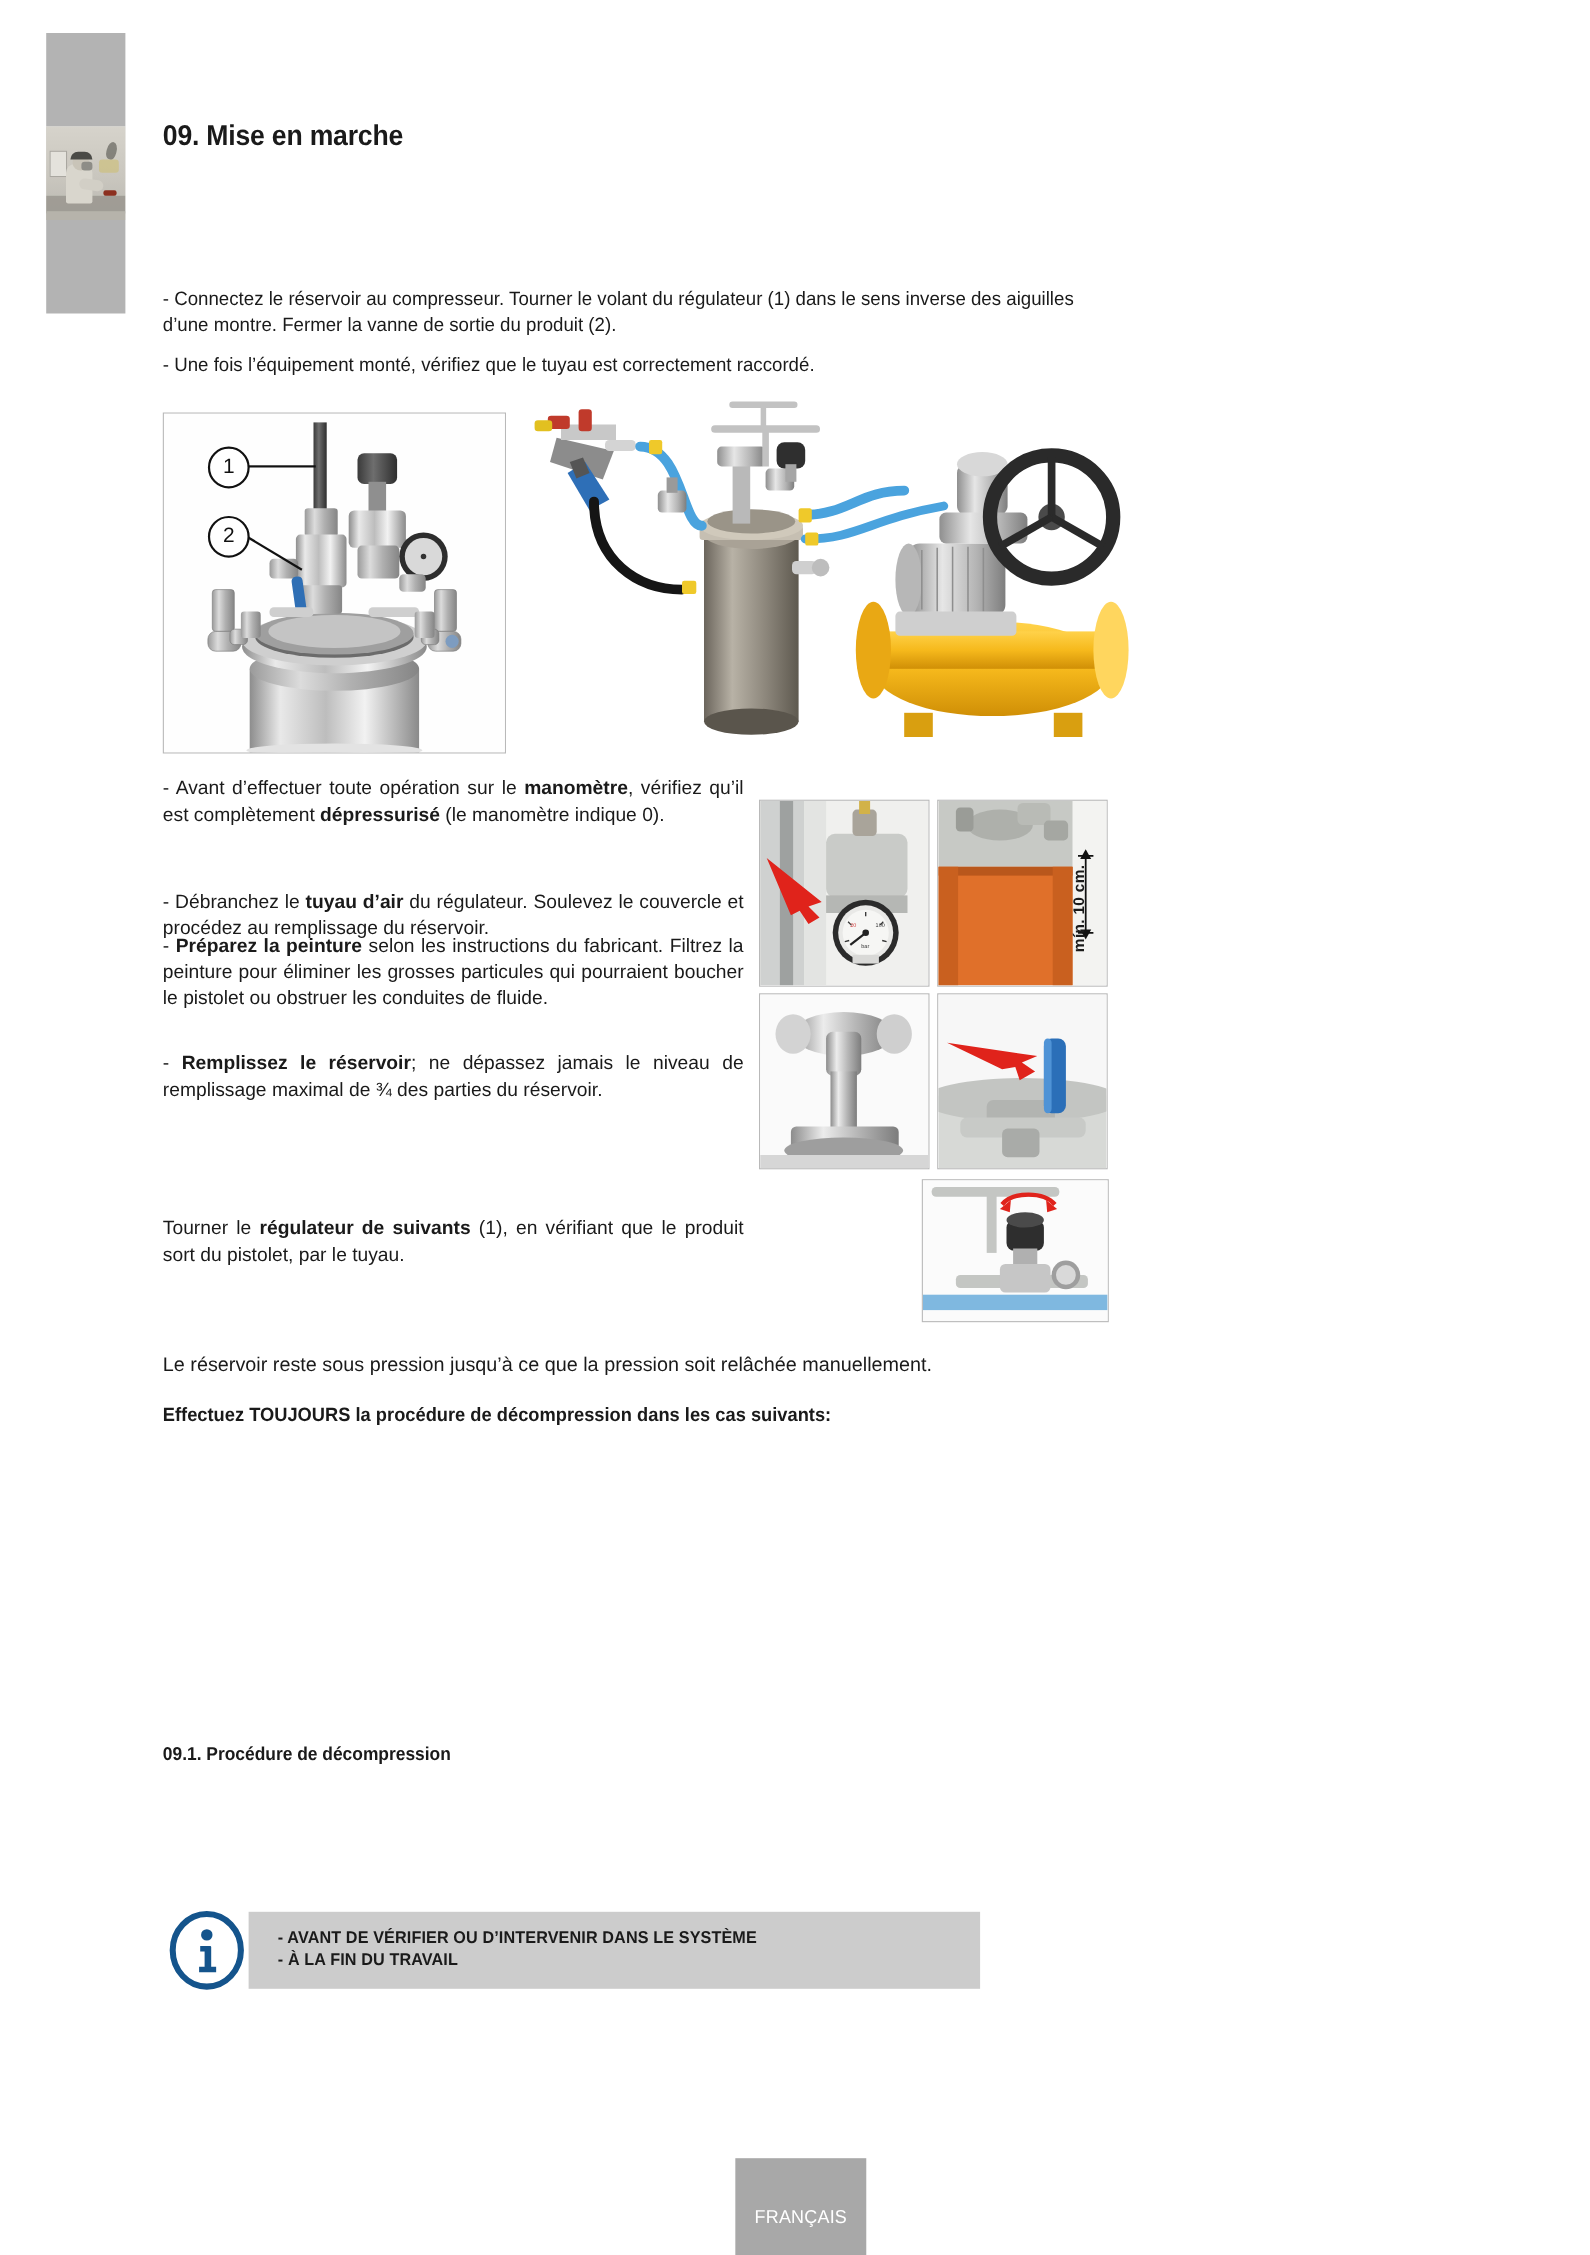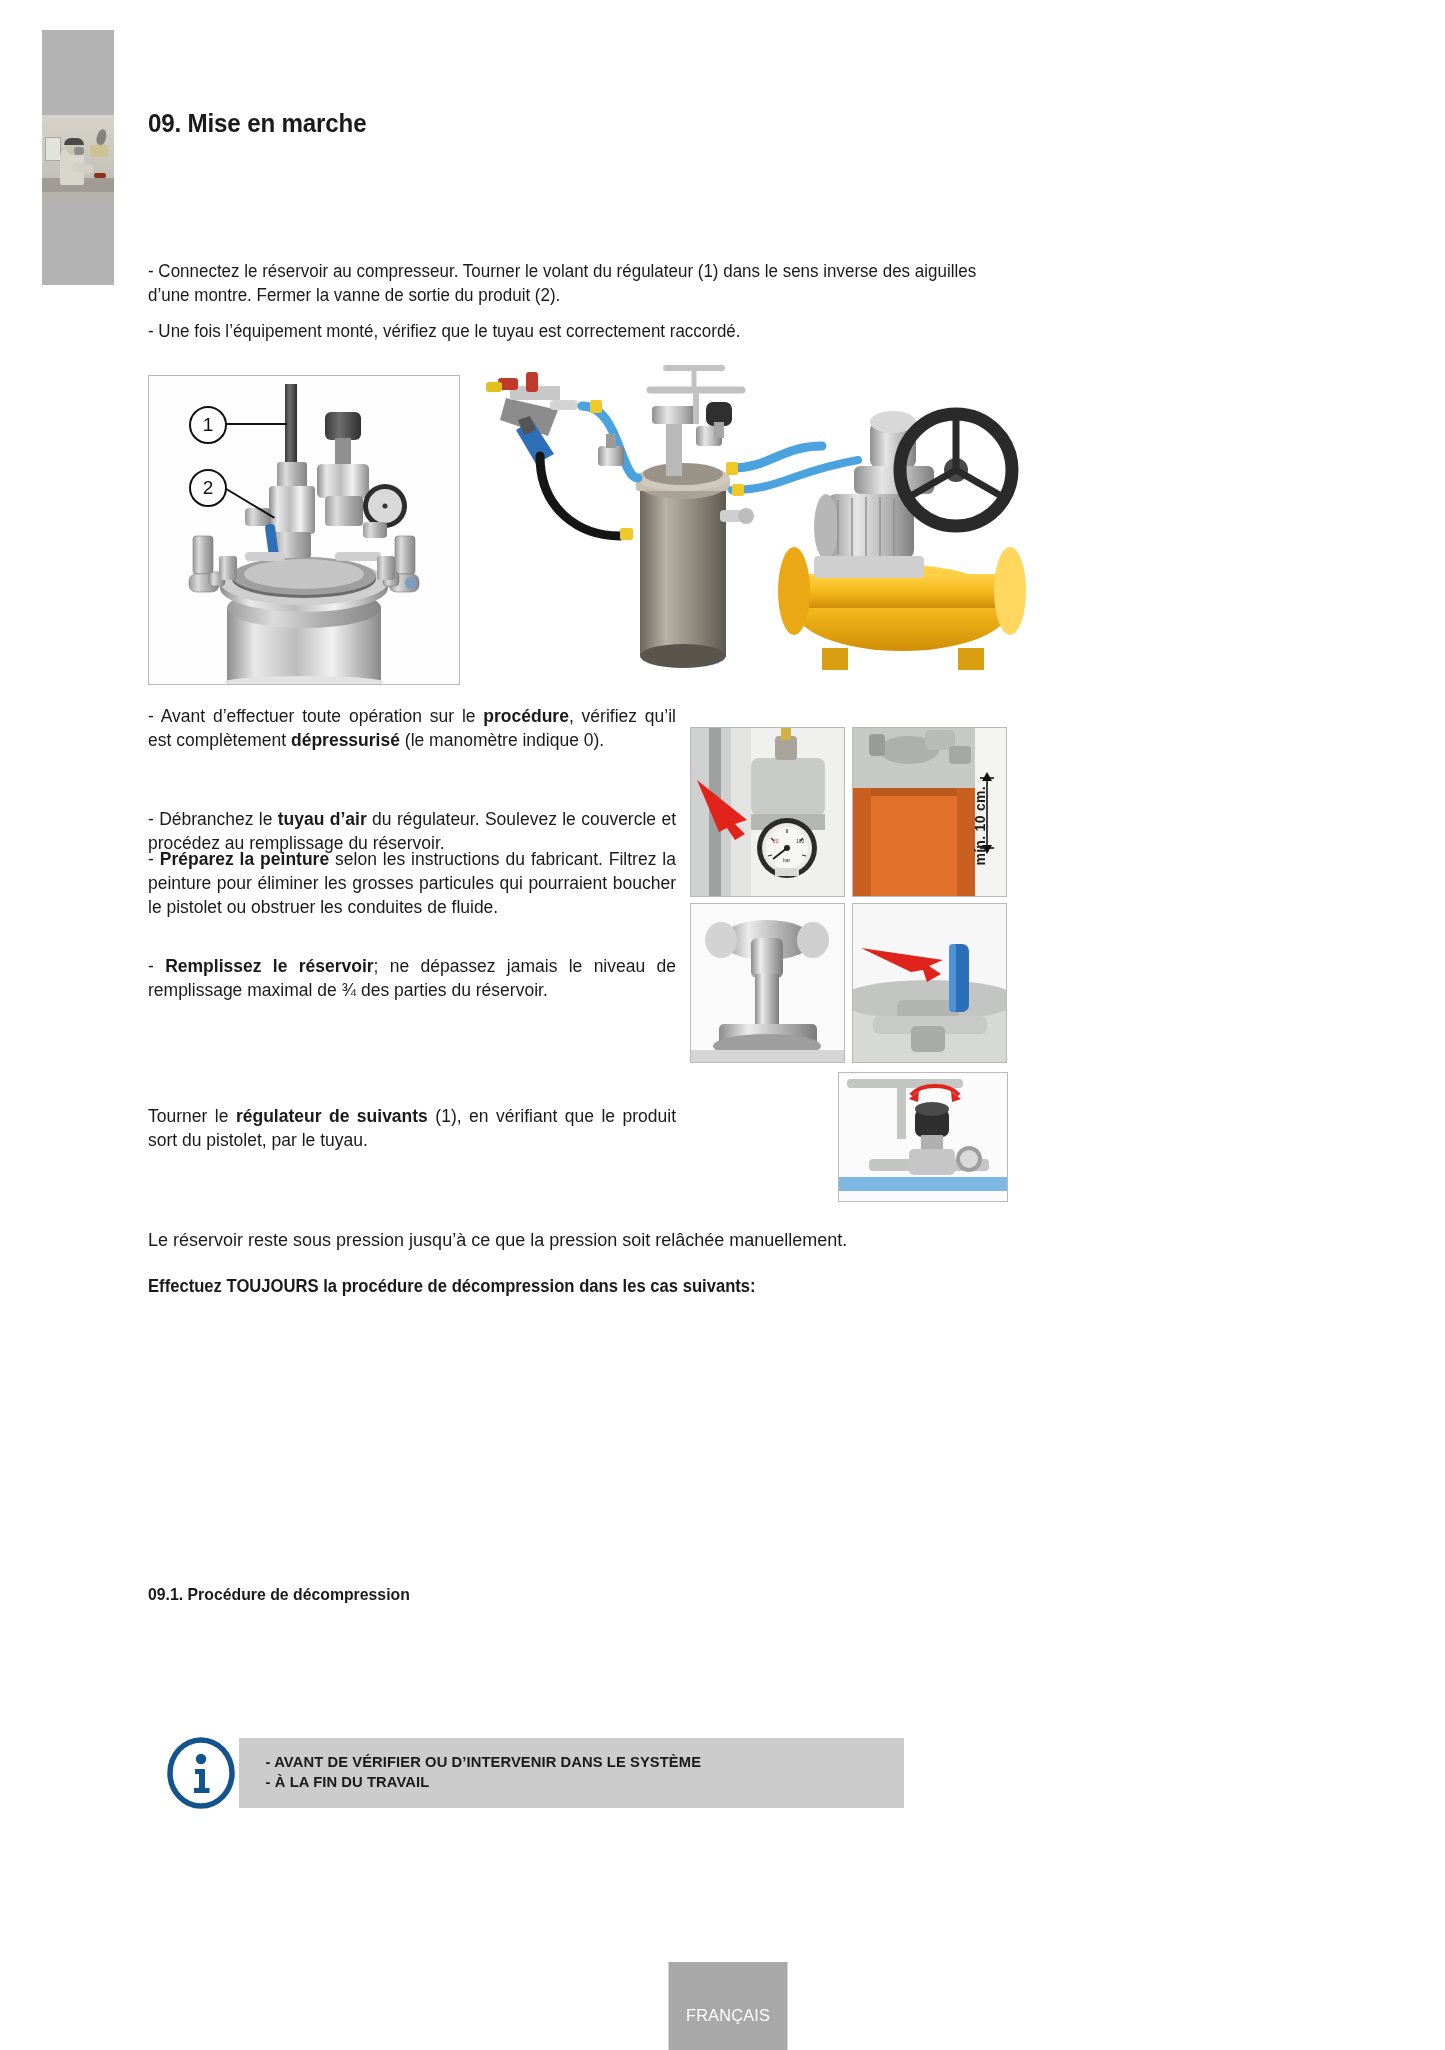--- a/index.html
+++ b/index.html
@@ -50,21 +50,21 @@
   .info-box{
     background:#cccccc;
     padding:14px 18px 16px 28px;
     box-sizing:border-box;
     font-size:15.5px;font-weight:bold;line-height:1.32;
     letter-spacing:.1px;
     transform:scaleX(.95);transform-origin:left center;
   }
   #info-top{left:150px;top:163px;}
   #info-top .info-box{width:700px;min-height:64px;display:flex;align-items:center;}
-  #info-bottom{left:163px;top:1735px;align-items:center;}
+  #info-bottom{left:150px;top:1735px;align-items:center;}
   #info-bottom .info-box{width:700px;min-height:60px;display:flex;flex-direction:column;justify-content:center;}
 
   
   .para{position:absolute;font-size:17.5px;line-height:1.36;}
   .para.wide{width:855px;transform:scaleX(.97);transform-origin:left top;}
   .para.just{text-align:justify;width:528px;}
   .para b{font-weight:bold;}
 
   #p-intro1{left:148px;top:260px;}
   #p-intro2{left:148px;top:320px;}
@@ -318,21 +318,21 @@
       <rect x="150" y="168" width="13" height="12" rx="2" fill="#efc92a"></rect>
       <rect x="256" y="102" width="12" height="13" rx="2" fill="#efc92a"></rect>
       <rect x="262" y="124" width="12" height="12" rx="2" fill="#efc92a"></rect>
 
       <rect x="128" y="86" width="26" height="20" rx="4" fill="url(#mtl)"></rect>
       <rect x="136" y="74" width="10" height="14" fill="#9a9a9a"></rect>
     </svg>
   </div>
 
   <div class="para just" id="p-a">
-    <span>- Avant d’effectuer toute opération sur le </span><b>procédure</b><span>, vérifiez qu’il est complètement </span><b>dépressurisé</b><span> (le manomètre indique 0).</span>
+    <span>- Avant d’effectuer toute opération sur le </span><b>manomètre</b><span>, vérifiez qu’il est complètement </span><b>dépressurisé</b><span> (le manomètre indique 0).</span>
   </div>
 
   <div class="para just" id="p-b">
     <span>- Débranchez le </span><b>tuyau d’air</b><span> du régulateur. Soulevez le couvercle et procédez au remplissage du réservoir.</span>
   </div>
 
   <div class="para just" id="p-c">
     <span>- </span><b>Préparez la peinture</b><span> selon les instructions du fabricant. Filtrez la peinture pour éliminer les grosses particules qui pourraient boucher le pistolet ou obstruer les conduites de fluide.</span>
   </div>
 

